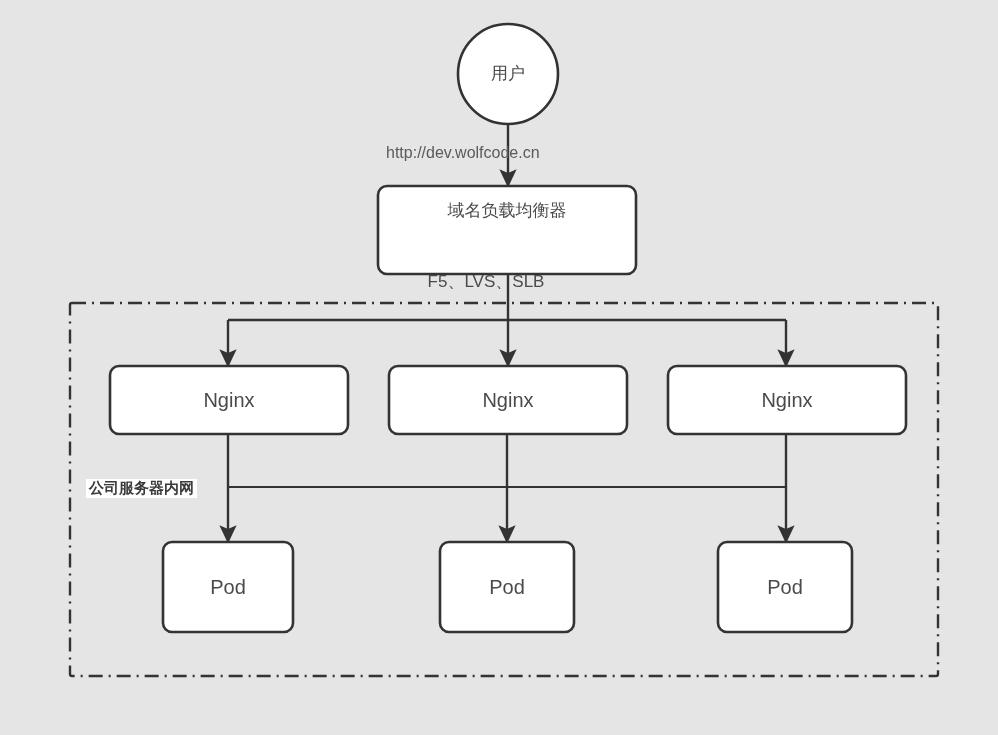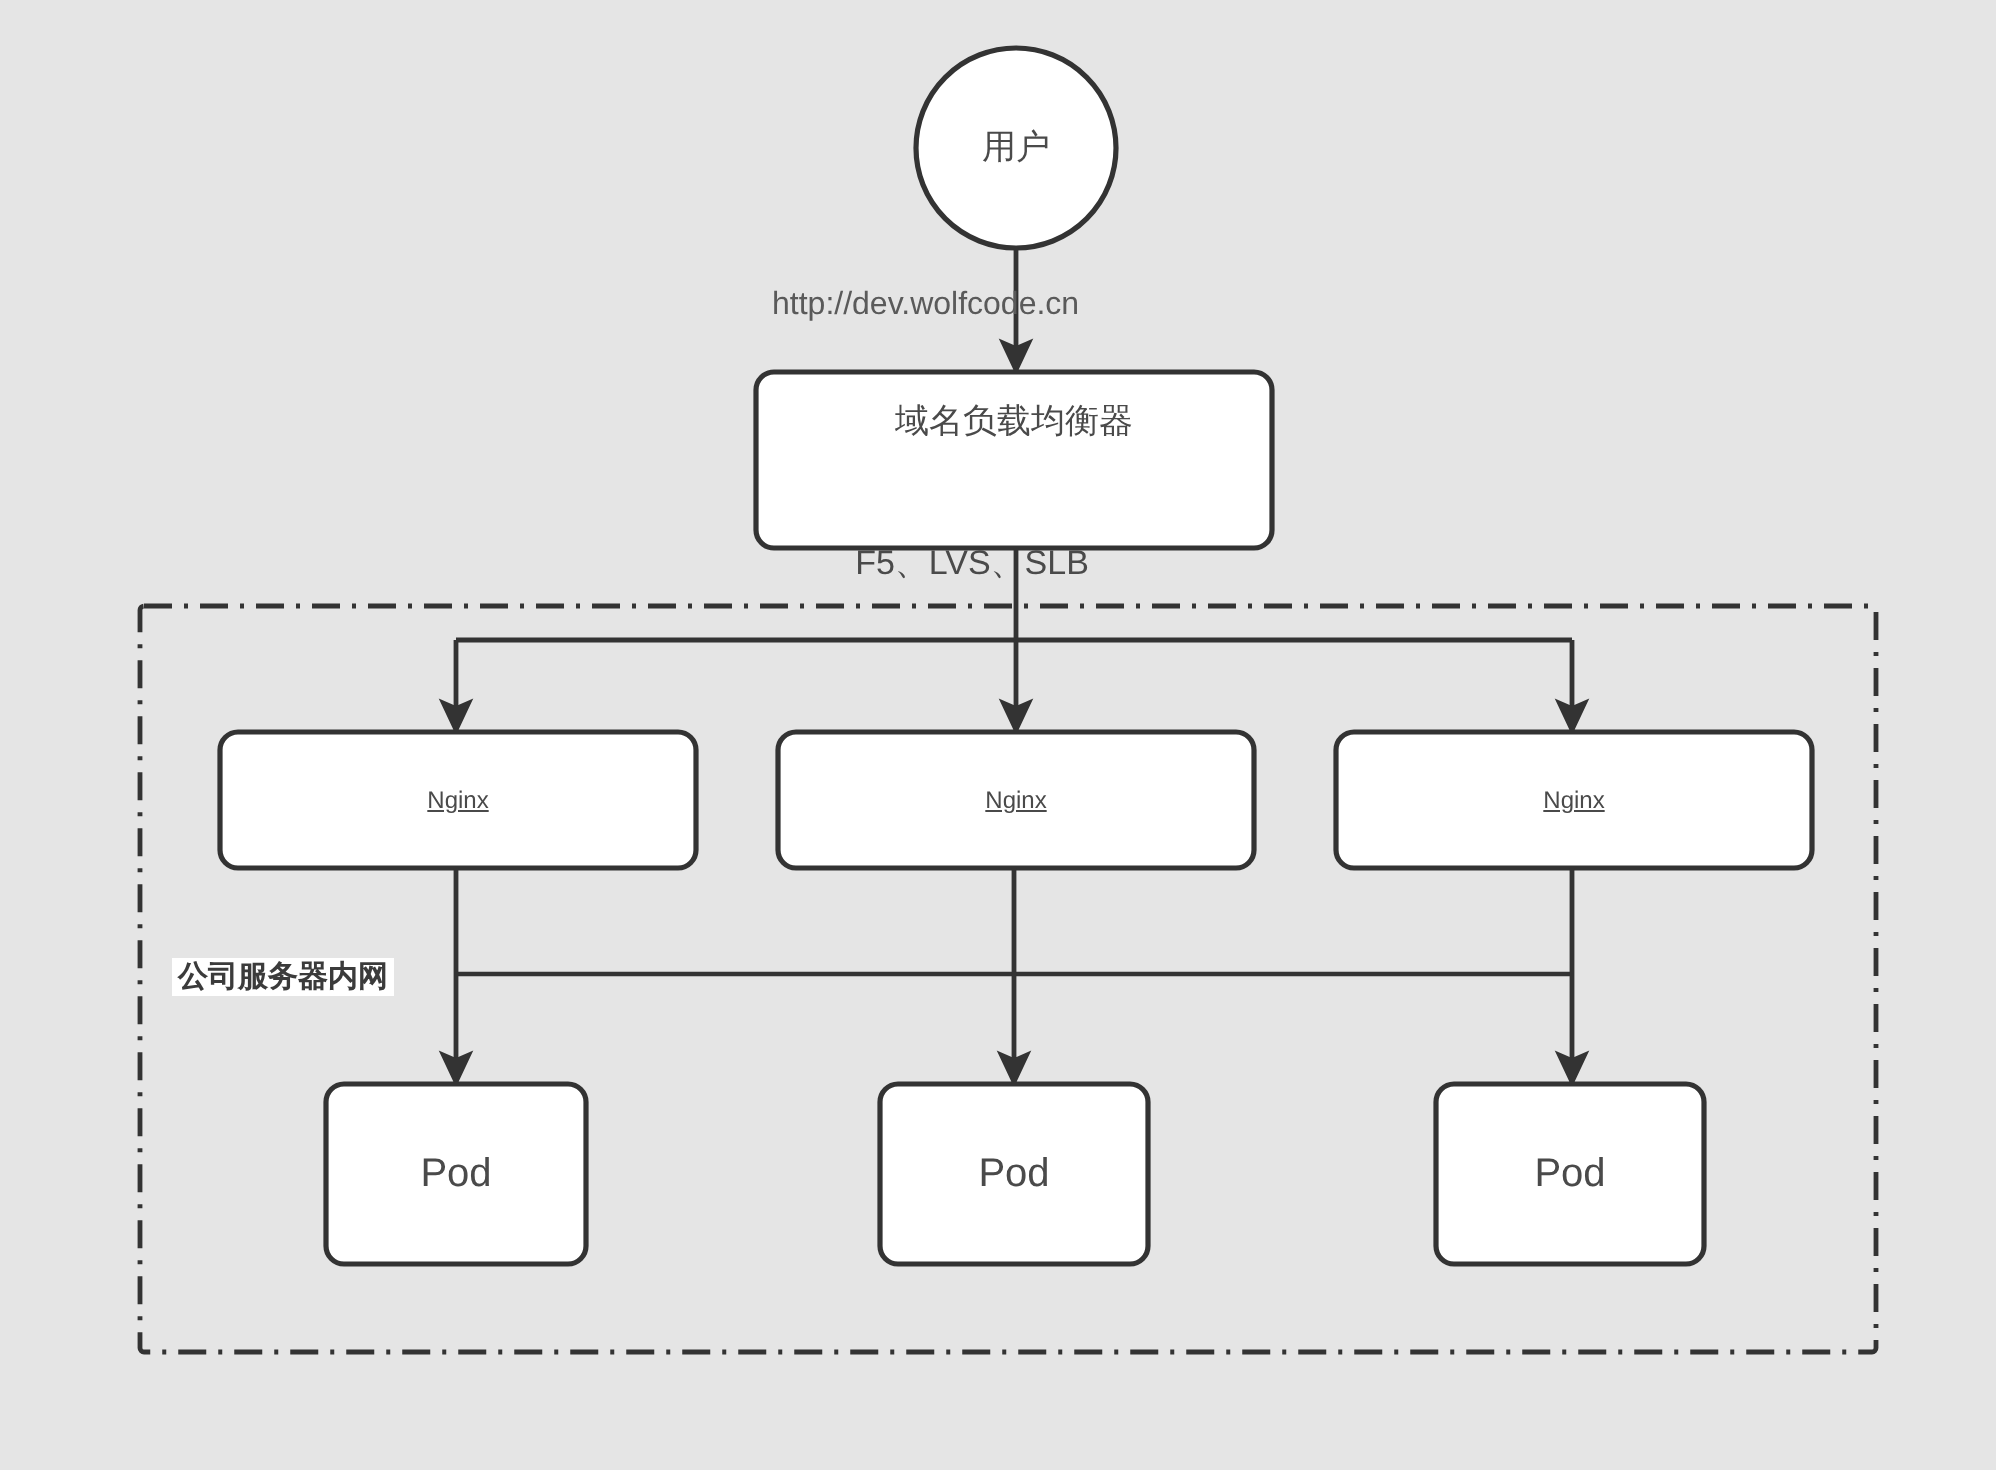--- a/index.html
+++ b/index.html
@@ -37,22 +37,21 @@
     white-space: pre-line;
   }
   .user-circle-label {
     font-size: 17px;
     color: #4a4a4a;
   }
   .lb-label {
     font-size: 17px;
   }
   .nginx-label {
-    font-size: 12px;
-    text-decoration: underline;
+    font-size: 20px;
   }
   .pod-label {
     font-size: 20px;
     text-align: right;
   }
   .edge-label {
     position: absolute;
     font-size: 16px;
     color: #5a5a5a;
     white-space: nowrap;

